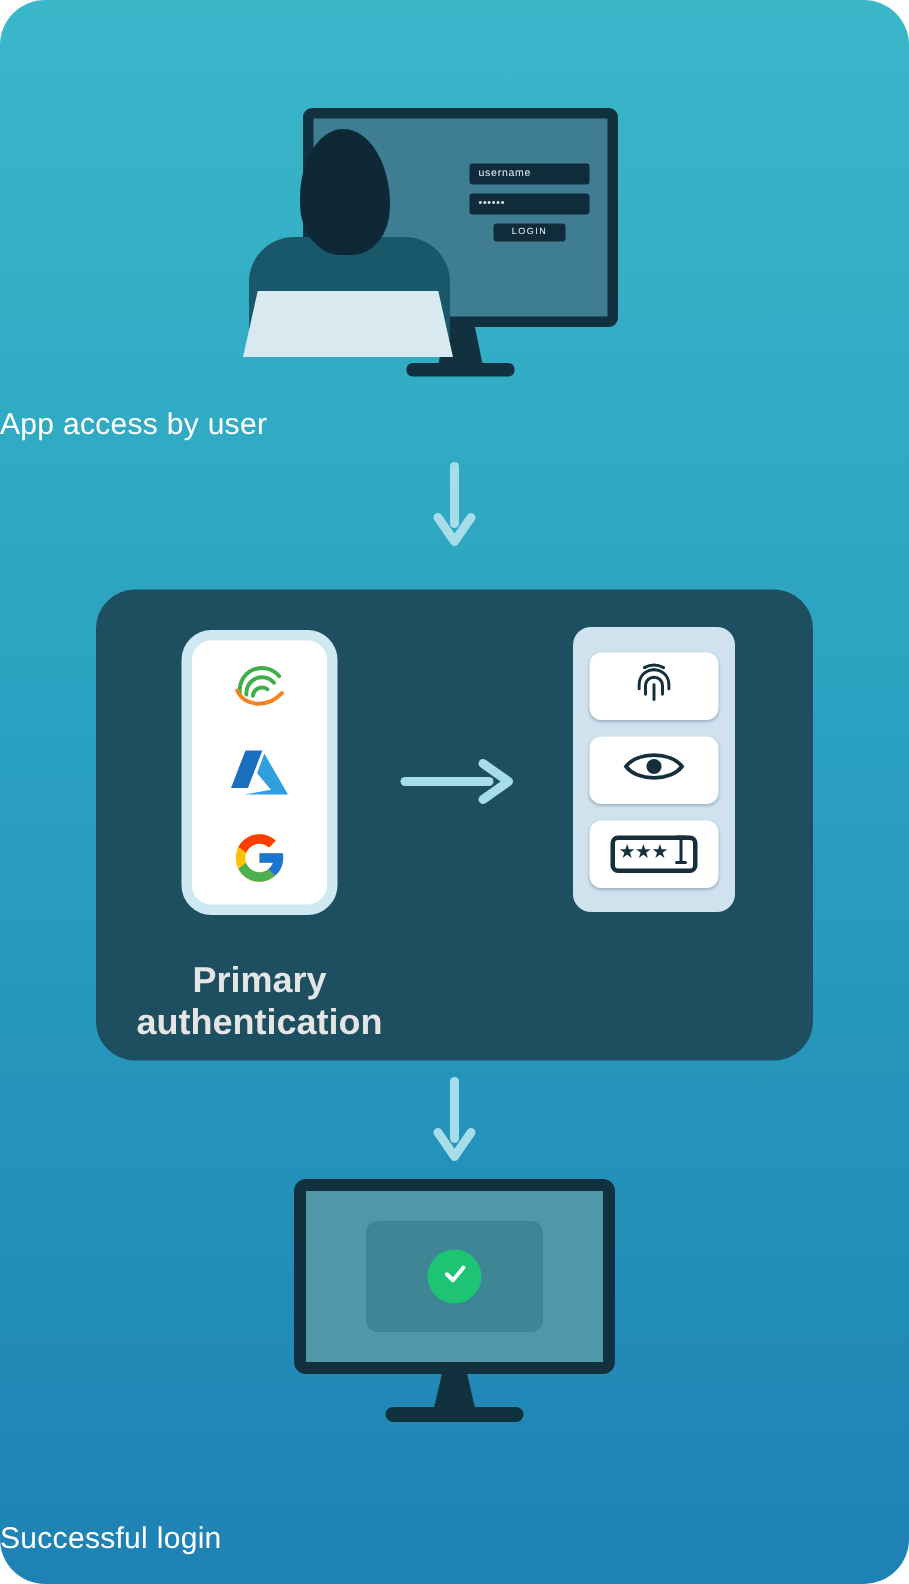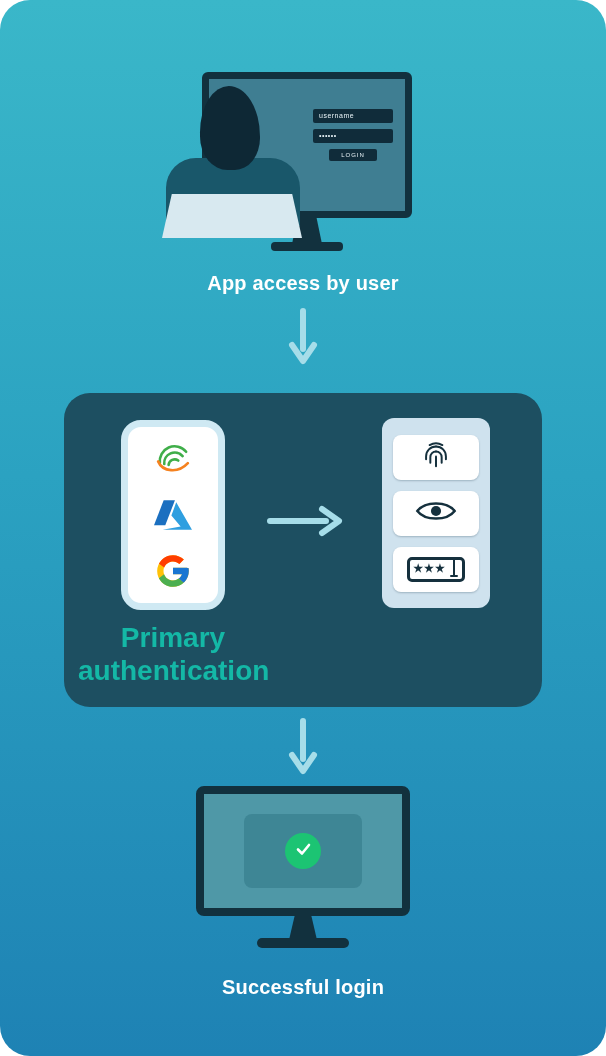--- a/index.html
+++ b/index.html
@@ -3,22 +3,22 @@
 <meta charset="utf-8">
 <style>
   html,body{margin:0;padding:0;background:#ffffff;}
   .page{
     position:relative;width:606px;height:1056px;overflow:hidden;
     border-radius:30px;
     background:linear-gradient(180deg,#3ab7c9 0%,#2ba2c1 45%,#1e82b4 100%);
     font-family:"Liberation Sans",sans-serif;
   }
   .caption{
-    position:absolute;left:0;width:100%;text-align:center;
-    color:#ffffff;font-weight:700;font-size:20px;letter-spacing:.2px;
+    position:absolute;left:0;width:100%;text-align:left;
+    color:#ffffff;font-weight:400;font-size:20px;letter-spacing:.2px;
   }
   
   .user-scene{position:absolute;left:166px;top:72px;width:248px;height:186px;}
   .monitor{position:absolute;left:36px;top:0;width:210px;height:146px;
     background:#3f7e92;border:7px solid #12313e;border-radius:6px;box-sizing:border-box;}
   .login-panel{position:absolute;right:12px;top:30px;width:80px;
     display:flex;flex-direction:column;gap:6px;align-items:center;}
   .login-field{width:80px;height:14px;background:#102c3a;border-radius:2px;
     color:#e8f3f7;font-size:7px;line-height:14px;padding-left:6px;box-sizing:border-box;letter-spacing:.5px;}
   .login-btn{width:48px;height:12px;background:#102c3a;border-radius:2px;
@@ -44,22 +44,22 @@
   .arrow-right{position:absolute;left:200px;top:112px;}
   .mfa-card{position:absolute;left:318px;top:25px;width:108px;height:190px;
     background:#cfe2ee;border-radius:12px;
     display:flex;flex-direction:column;align-items:center;justify-content:center;gap:11px;}
   .method-box{width:86px;height:45px;background:#ffffff;border-radius:8px;
     display:flex;align-items:center;justify-content:center;
     box-shadow:0 1px 2px rgba(16,42,58,.25);}
   .pw-box{width:58px;height:25px;border:3px solid #15303d;border-radius:5px;box-sizing:border-box;
     display:flex;align-items:center;justify-content:center;gap:3px;}
   .pw-stars{font-size:11px;font-weight:700;color:#15303d;letter-spacing:1px;line-height:1;margin-top:-1px;}
-  .auth-caption{position:absolute;width:190px;text-align:center;color:#14b8a6;
-    font-weight:700;font-size:28px;line-height:1.18;top:228px;}
+  .auth-caption{position:absolute;width:190px;text-align:center;color:#e5e5e5;
+    font-weight:700;font-size:24px;line-height:1.18;top:247px;}
   
   .success-scene{position:absolute;left:196px;top:786px;width:214px;height:172px;}
   .monitor2{position:absolute;left:0;top:0;width:214px;height:130px;
     background:#4f98a7;border:8px solid #12313e;border-radius:8px;box-sizing:border-box;}
   .screen-inner{position:absolute;left:48px;top:28px;width:118px;height:74px;
     background:#3e8695;border-radius:8px;}
   .check-circle{position:absolute;left:89px;top:47px;width:36px;height:36px;border-radius:50%;
     background:#1cc473;display:flex;align-items:center;justify-content:center;}
   .neck2{left:93px;top:130px;width:28px;height:24px;clip-path:polygon(20% 0,80% 0,100% 100%,0 100%);}
   .base2{left:61px;top:152px;width:92px;height:10px;border-radius:5px;}
@@ -177,15 +177,15 @@
       <span>
         <svg width="18" height="18" viewBox="0 0 18 18">
           <path d="M4 9.5l4 4 7-8.5" stroke="#ffffff" stroke-width="2.6" stroke-linecap="round" stroke-linejoin="round" fill="none"></path>
         </svg>
       </span>
     </div>
     <div class="stand-neck neck2"></div>
     <div class="stand-base base2"></div>
   </div>
 
-  <div class="caption" style="top:976px">Successful login</div>
+  <div class="caption" style="top:1015px">Successful login</div>
 
 </div>
 
 </body></html>

